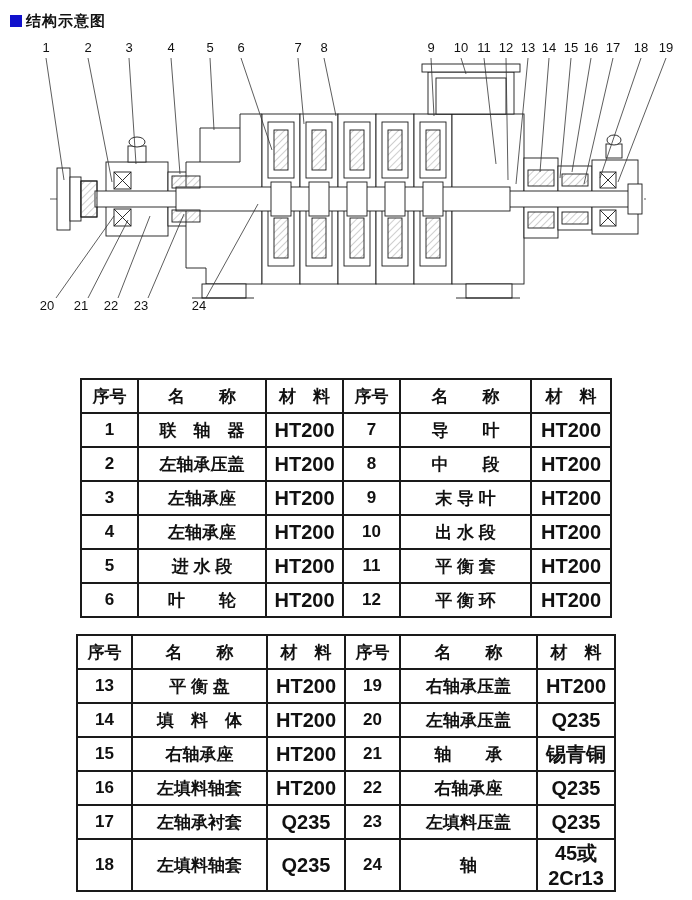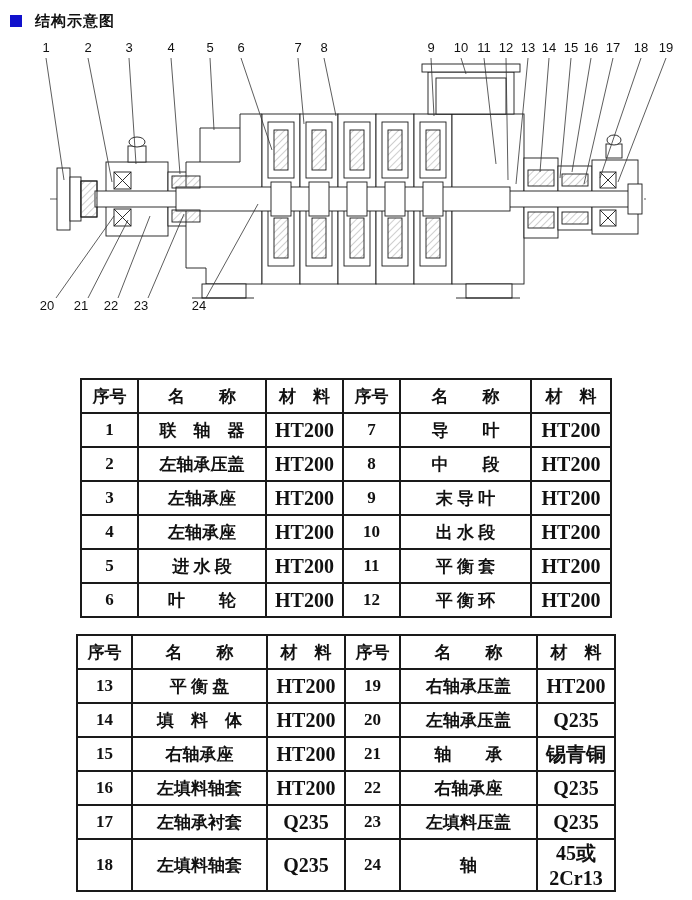--- a/index.html
+++ b/index.html
@@ -1,26 +1,26 @@
 <!DOCTYPE html>
 <html><head>
 <meta charset="utf-8">
 <style>
   * { margin:0; padding:0; box-sizing:border-box; }
   html,body { width:692px; background:#ffffff; font-family:"Liberation Sans","DejaVu Sans",sans-serif; color:#111; }
   body { height:900px; overflow:hidden; }
 
-  .title-row { display:flex; align-items:center; gap:13px; padding:12px 0 0 10px; height:30px; }
+  .title-row { display:flex; align-items:center; gap:4px; padding:12px 0 0 10px; height:30px; }
   .bullet { width:12px; height:12px; background:#1111cc; display:inline-block; }
   .title { font-size:15px; font-weight:bold; letter-spacing:1px; }
 
   .diagram { margin-top:2px; }
   svg text.callout { font-size:13px; font-family:"Liberation Sans",sans-serif; fill:#111; }
 
-  table.tbl { border-collapse:collapse; table-layout:fixed;font-family:Liberation Serif, serif; }
+  table.tbl { border-collapse:collapse; table-layout:fixed; }
   .t1 { width:530px; margin:42px auto 0 auto; }
   .t2 { width:538px; margin:16px auto 0 auto; }
   .tbl th, .tbl td {
     border:2px solid #1a1a1a;
     text-align:center; vertical-align:middle;
     height:34px; font-size:17px; overflow:hidden;
   }
   .tbl th { font-weight:bold; }
   .tbl td { font-weight:bold; }
   .tbl td[data-name="material-cell"] { font-size:20px; }

